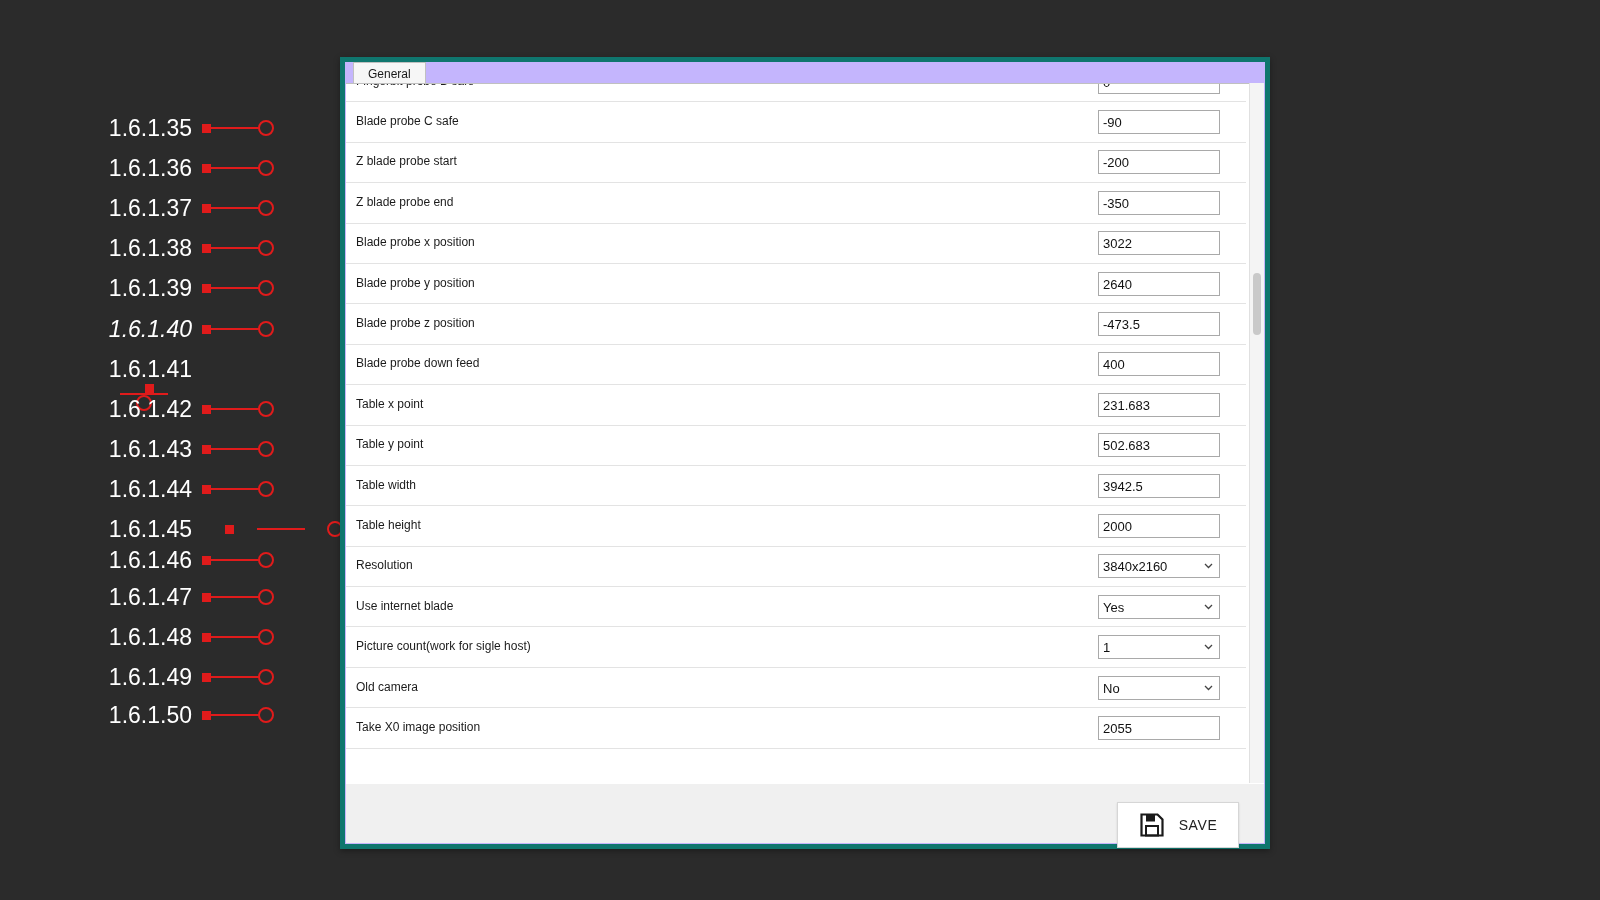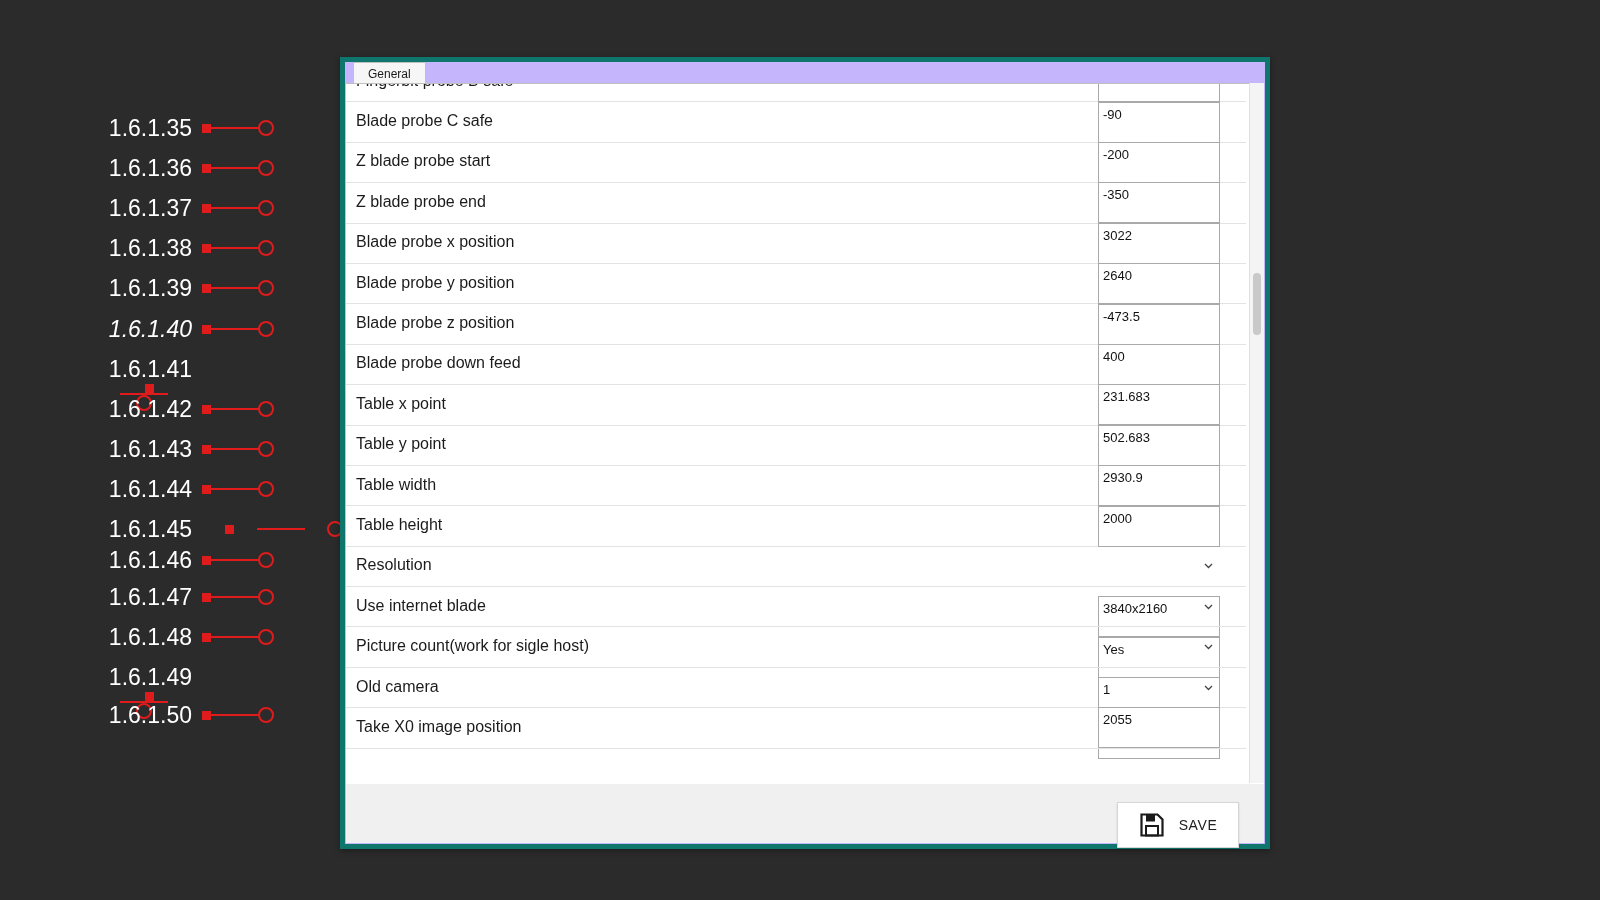--- a/index.html
+++ b/index.html
@@ -104,51 +104,50 @@
   .row {
     position: relative;
     display: flex;
     align-items: center;
     height: 40.4px;
     padding: 0 0 0 10px;
     box-sizing: border-box;
     border-bottom: 1px solid #e3e3e3;
   }
   .row-label {
-    font-size: 16px;
+    font-size: 12px;
     color: #1b1b1b;
     flex: 1 1 auto;
     white-space: nowrap;
     line-height: 16px;
     padding-bottom: 2px;
   }
   .field {
     width: 122px;
-    height: 41px;
+    height: 24px;
     box-sizing: border-box;
     border: 1px solid #a9a9a9;
     background: #ffffff;
     font-size: 13px;
     color: #111111;
     padding: 2px 4px;
     margin-right: 26px;
     line-height: 20px;
     font-family: "Liberation Sans", sans-serif;
   }
   .select-wrap {
     position: relative;
     width: 122px;
     height: 24px;
     margin-right: 26px;
   }
   .select-wrap .field {
     width: 122px;
     margin-right: 0;
     padding-right: 20px;
-    margin-top: 42px;
   }
   .chev {
     position: absolute;
     right: 7px;
     top: 7px;
     width: 9px;
     height: 9px;
     pointer-events: none;
   }
   .chev svg { display: block; }
@@ -287,21 +286,21 @@
         <div class="callout-square"></div>
         <div class="callout-line" style="width: 48px;"></div>
         <div class="callout-circle"></div>
       </div>
       <div class="callout" style="left: 96px; top: 622px;">
         <div class="callout-label">1.6.1.48</div>
         <div class="callout-square"></div>
         <div class="callout-line" style="width: 48px;"></div>
         <div class="callout-circle"></div>
       </div>
-      <div class="callout" style="left: 96px; top: 662px; flex-direction: column;">
+      <div class="callout" style="left: 96px; top: 662px;">
         <div class="callout-label">1.6.1.49</div>
         <div class="callout-square"></div>
         <div class="callout-line" style="width: 48px;"></div>
         <div class="callout-circle"></div>
       </div>
       <div class="callout" style="left: 96px; top: 700px;">
         <div class="callout-label">1.6.1.50</div>
         <div class="callout-square"></div>
         <div class="callout-line" style="width: 48px;"></div>
         <div class="callout-circle"></div>
@@ -351,21 +350,21 @@
           <div class="row">
             <div class="row-label">Table x point</div>
             <div class="field">231.683</div>
           </div>
           <div class="row">
             <div class="row-label">Table y point</div>
             <div class="field">502.683</div>
           </div>
           <div class="row">
             <div class="row-label">Table width</div>
-            <div class="field">2930.9</div>
+            <div class="field">3942.5</div>
           </div>
           <div class="row">
             <div class="row-label">Table height</div>
             <div class="field">2000</div>
           </div>
           <div class="row">
             <div class="row-label">Resolution</div>
             <div class="select-wrap">
               <div class="field">3840x2160</div>
               <span class="chev">

